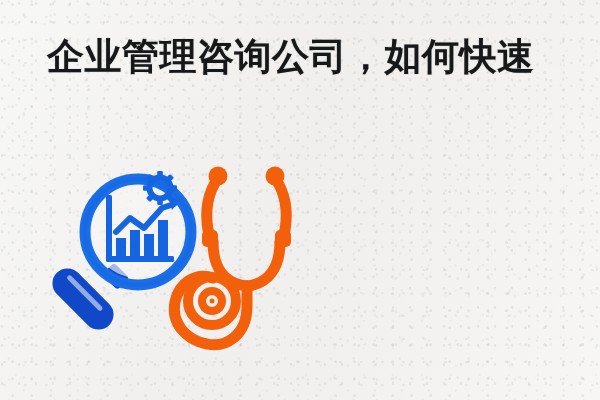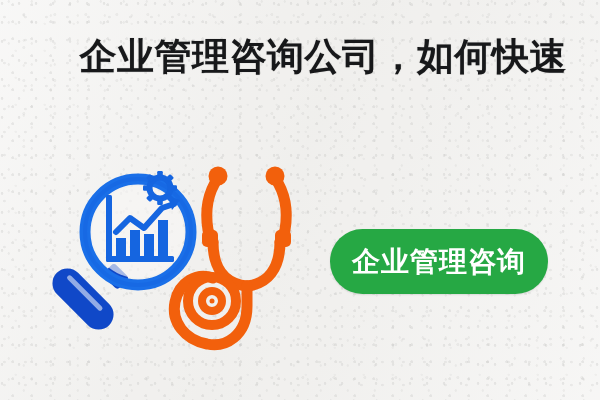--- a/index.html
+++ b/index.html
@@ -40,21 +40,20 @@
     opacity: 0.95;
   }
 
   
   #headline {
     position: absolute;
     left: 47px;
     top: 32px;
     width: 520px;
     z-index: 5;
-    text-align: right;
   }
   .headline-line {
     display: block;
     font-family: "DejaVu Sans", "Liberation Sans", sans-serif;
     font-weight: 700;
     font-size: 37px;
     line-height: 49px;
     letter-spacing: 0.5px;
     color: #17181a;
     white-space: nowrap;
@@ -185,17 +184,14 @@
       <rect x="120" y="70" width="16" height="17" rx="5" fill="#f2600c"></rect>
 
       <g>
         <circle cx="57" cy="141" r="24" fill="none" stroke="#f2600c" stroke-width="10"></circle>
         <circle cx="57" cy="141" r="10" fill="none" stroke="#f2600c" stroke-width="8"></circle>
         <circle cx="57" cy="141" r="2.5" fill="#f2600c"></circle>
       </g>
     </svg>
   </div>
 
-  <div id="cta-button">
-    <span id="cta-label">企业管理咨询</span>
-  </div>
 
 </div>
 
 </body></html>

